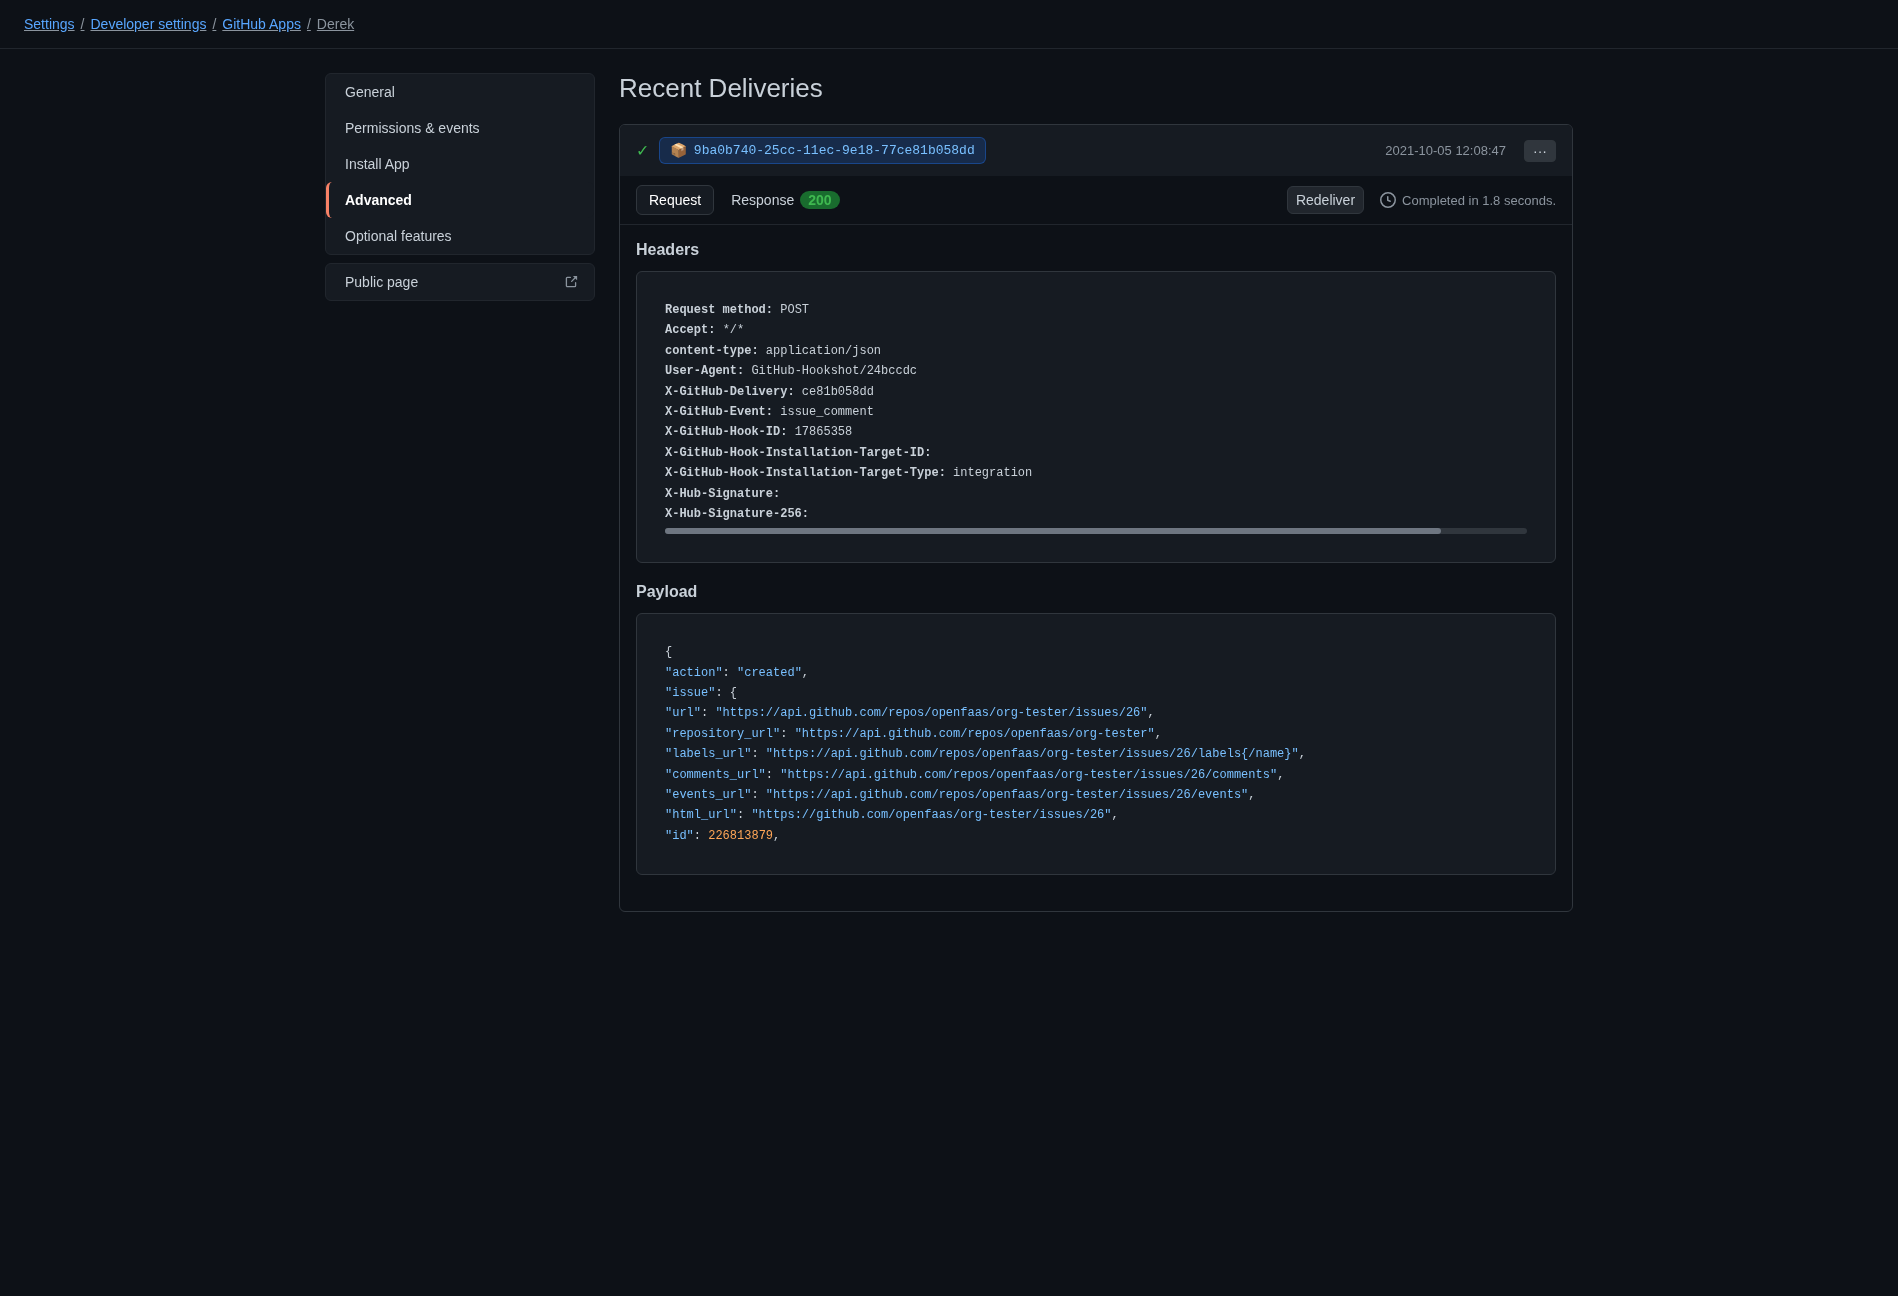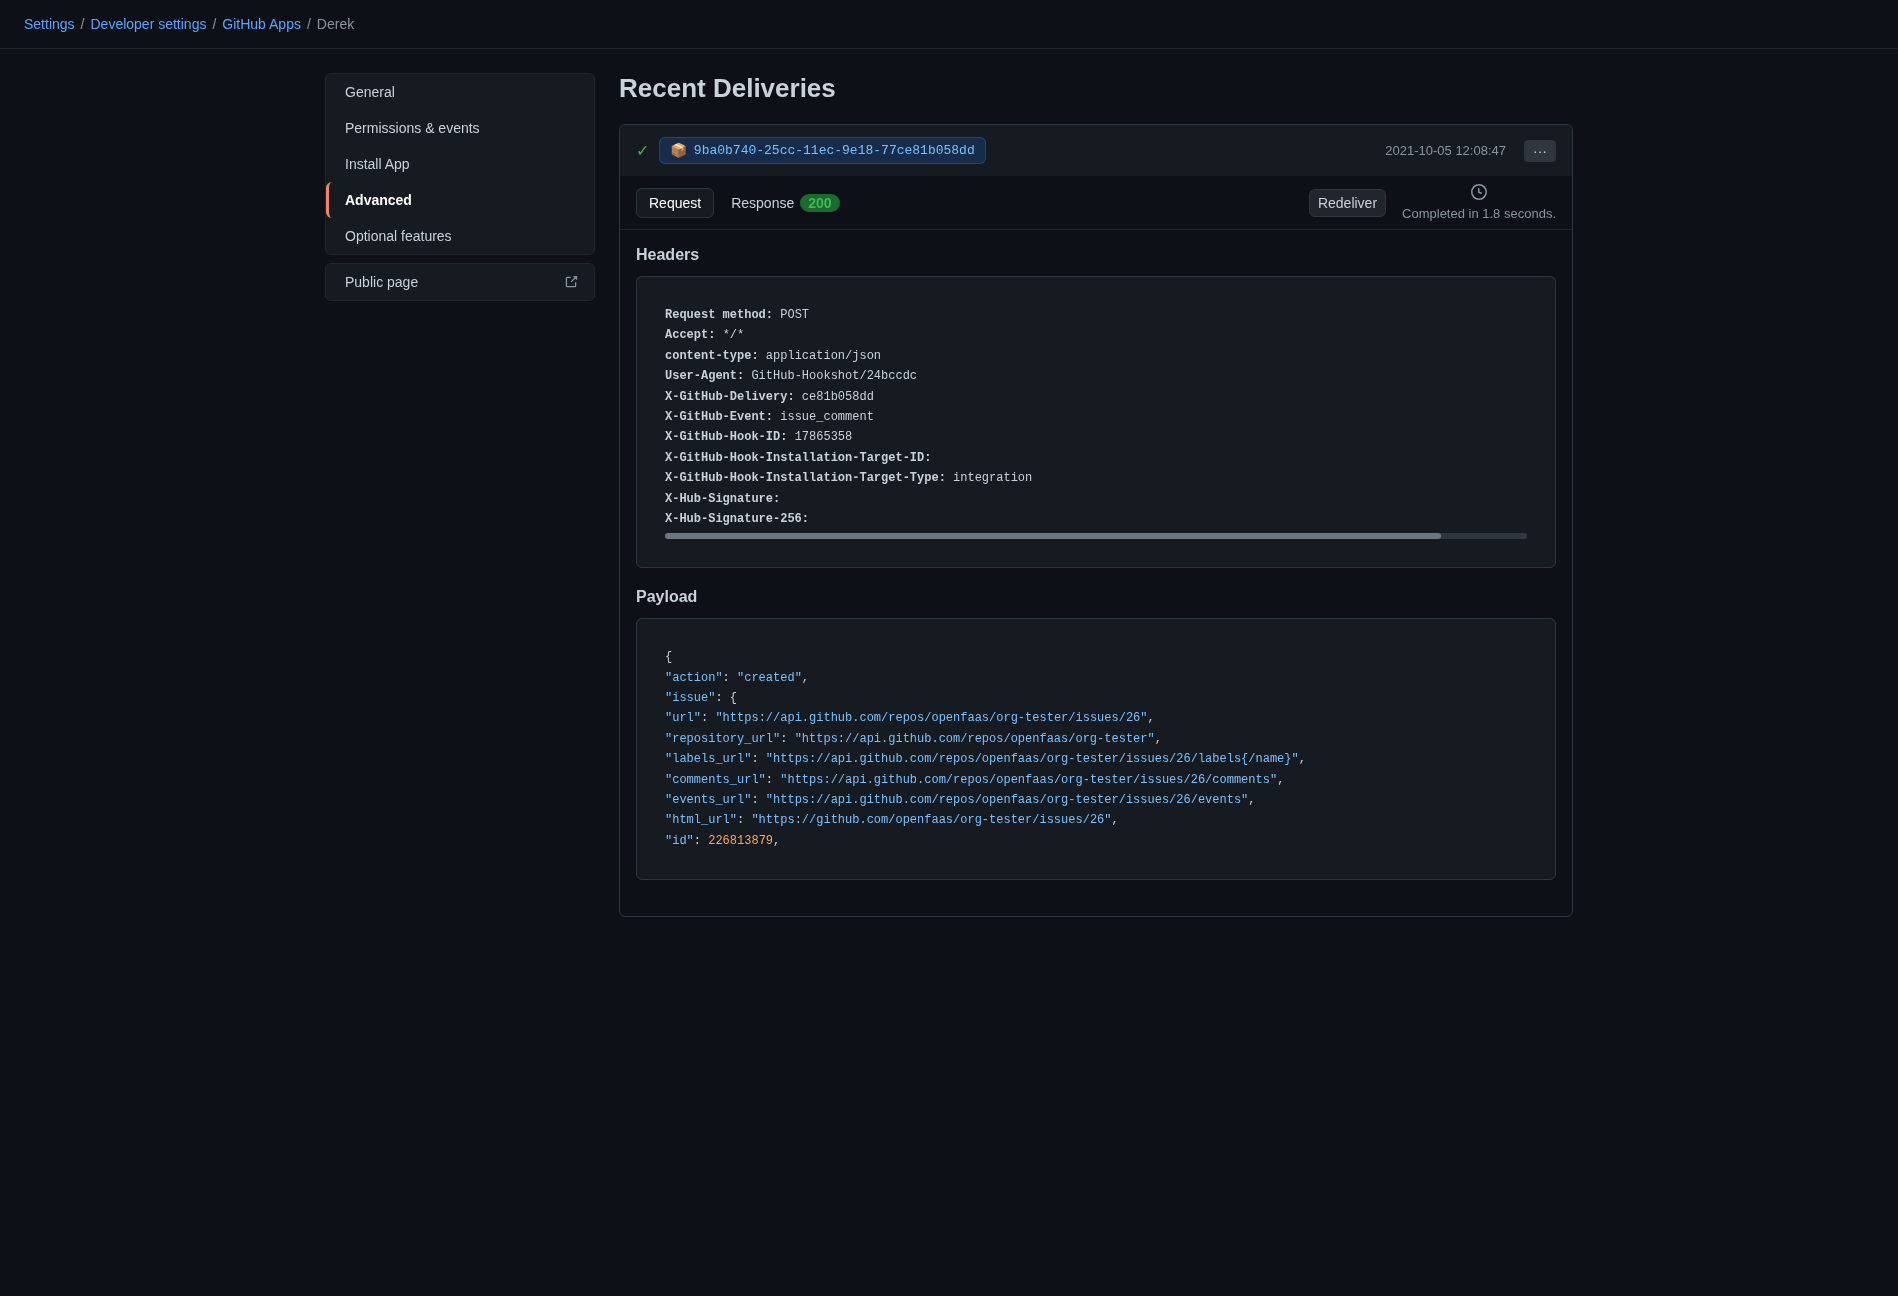--- a/index.html
+++ b/index.html
@@ -14,20 +14,21 @@
 
     
     .breadcrumb {
       padding: 16px 24px;
       font-size: 14px;
       color: #8b949e;
       border-bottom: 1px solid #21262d;
       display: flex;
       align-items: flex-end;
       gap: 6px;
+      text-decoration: underline;
     }
     .breadcrumb a { color: #58a6ff; }
     .breadcrumb .sep { color: #8b949e; }
 
     
     .layout {
       display: flex;
       max-width: 1280px;
       margin: 0 auto;
       padding: 24px 16px;
@@ -74,21 +75,21 @@
     }
 
     
     .main {
       flex: 1;
       min-width: 0;
     }
 
     .page-title {
       font-size: 26px;
-      font-weight: 700;
+      font-weight: 400;
       color: #c9d1d9;
       margin-bottom: 20px;
     }
 
     
     .delivery-item {
       border: 1px solid #30363d;
       border-radius: 6px;
       margin-bottom: 16px;
       overflow: hidden;
@@ -180,21 +181,20 @@
       cursor: pointer;
       font-size: 14px;
     }
     .completed-text {
       color: #8b949e;
       font-size: 13px;
       display: flex;
       align-items: center;
       gap: 6px;
       margin-left: 12px;
-      flex-direction: column;
     }
     .clock-icon {
       color: #8b949e;
     }
 
     
     .content-panel {
       padding: 16px;
     }
 

